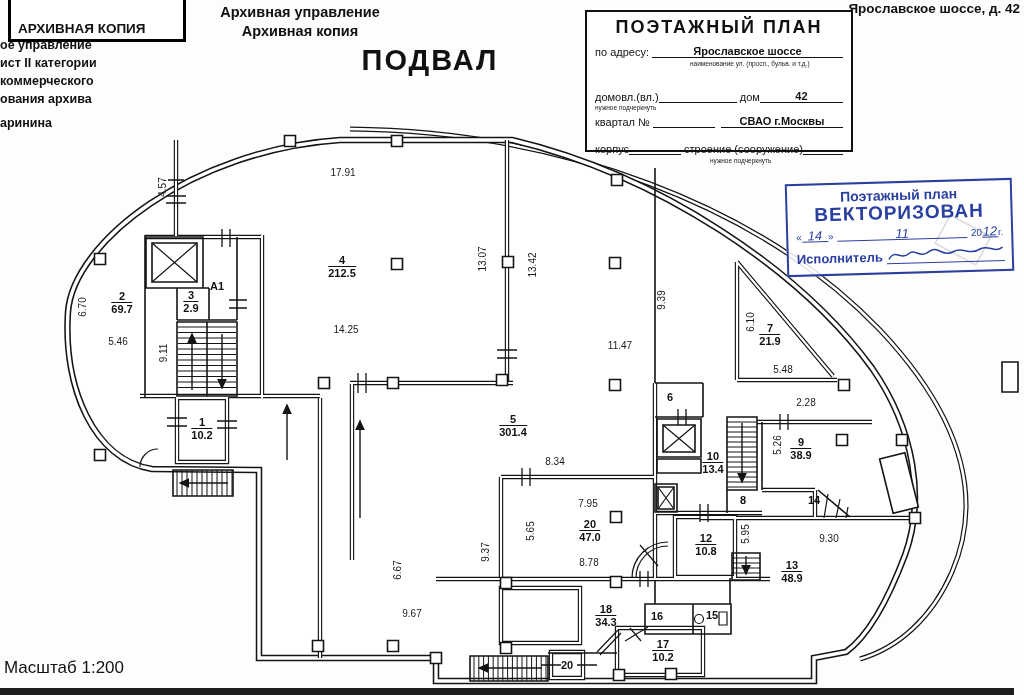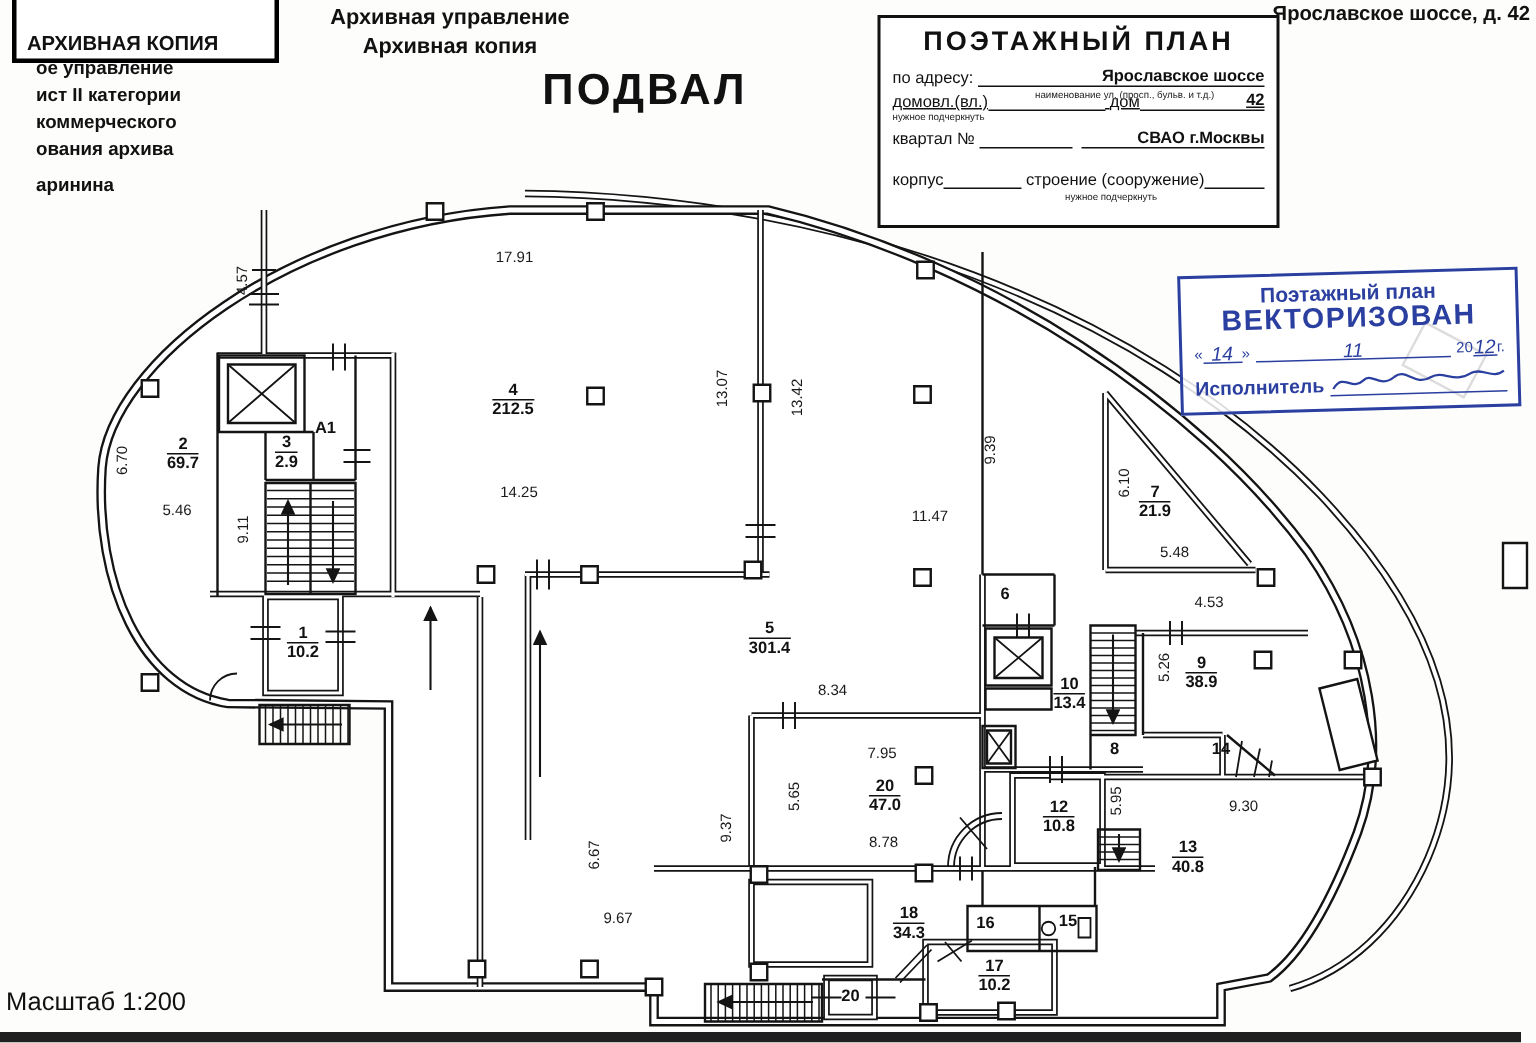--- a/index.html
+++ b/index.html
@@ -2,34 +2,34 @@
 <html><head>
 <meta charset="utf-8">
 <style>
   html,body{margin:0;padding:0;}
   body{width:1024px;height:695px;position:relative;background:#fdfdfc;overflow:hidden;
        font-family:"Liberation Sans",sans-serif;color:#111;}
   
   .arch-stamp{position:absolute;left:8px;top:-14px;width:158px;height:44px;border:3px solid #000;
       background:#fff;display:flex;align-items:flex-end;padding:3px 7px;font-weight:700;font-size:13.5px;white-space:nowrap;}
   .leftcol{position:absolute;left:0;top:36px;font-size:12.5px;font-weight:600;line-height:18px;}
-  .leftcol div{white-space:nowrap;margin-left:24px;}
+  .leftcol div{white-space:nowrap;}
   .leftcol .gap{margin-top:6px;}
   .org{position:absolute;left:170px;top:3px;width:260px;text-align:center;font-weight:700;font-size:14.5px;line-height:19px;}
   .podval{position:absolute;left:340px;top:44px;width:180px;text-align:center;font-size:29px;font-weight:700;letter-spacing:2px;}
   .addr{position:absolute;left:840px;top:1px;width:180px;text-align:right;font-weight:700;font-size:13.5px;}
   
   .fb{position:absolute;left:585px;top:10px;width:264px;height:138px;border:2px solid #111;background:#fff;font-size:11px;}
   .fb .t{ text-align:center;margin-top:5px;font-size:18px;font-weight:700;letter-spacing:2px;}
   .fb .row{position:relative;display:flex;align-items:flex-end;margin:0 8px;white-space:nowrap;}
   .fb .r1{margin-top:7px;}
-  .fb .r2{margin-top:3px;text-decoration:underline;}
+  .fb .r2{margin-top:32px;}
   .fb .r3{margin-top:15px;}
   .fb .r4{margin-top:12px;}
-  .ul{border-bottom:1.4px solid #111;text-align:right;font-weight:700;}
+  .ul{border-bottom:1.4px solid #111;text-align:center;font-weight:700;}
   .ul.e{font-weight:400;}
   .hint{position:absolute;font-size:6.5px;font-weight:400;color:#222;}
   
   .vstamp{position:absolute;left:786px;top:181px;width:227px;height:93px;border:2.5px solid #2a3f9f;
       color:#2a3f9f;background:rgba(255,255,255,.85);transform:rotate(-1.6deg);padding:4px 8px 0 8px;box-sizing:border-box;}
   .vstamp .l1{text-align:center;font-size:14px;font-weight:600;}
   .vstamp .l2{text-align:center;font-size:19px;font-weight:800;letter-spacing:1px;margin-top:-1px;}
   .vstamp .dr{display:flex;align-items:flex-end;font-size:10px;margin-top:4px;}
   .hw{font-style:italic;font-size:13px;line-height:11px;}
   .bul{border-bottom:1.2px solid #2a3f9f;text-align:center;}
@@ -277,21 +277,21 @@
     <div class="room" style="left: 713px; top: 463px;">
       <span class="n">10</span>
       <span class="a">13.4</span>
     </div>
     <div class="room" style="left: 706px; top: 545px;">
       <span class="n">12</span>
       <span class="a">10.8</span>
     </div>
     <div class="room" style="left: 792px; top: 572px;">
       <span class="n">13</span>
-      <span class="a">40.8</span>
+      <span class="a">48.9</span>
     </div>
     <div class="room" style="left: 814px; top: 500px;">14</div>
     <div class="room" style="left: 712px; top: 615px;">15</div>
     <div class="room" style="left: 657px; top: 616px;">16</div>
     <div class="room" style="left: 663px; top: 651px;">
       <span class="n">17</span>
       <span class="a">10.2</span>
     </div>
     <div class="room" style="left: 606px; top: 616px;">
       <span class="n">18</span>
@@ -303,21 +303,21 @@
     </div>
     <div class="room" style="left: 567px; top: 665px;">20</div>
     <div class="room" style="left: 217px; top: 286px;">А1</div>
     <div class="dim rot" style="left: 162px; top: 187px;">4.57</div>
     <div class="dim" style="left: 343px; top: 172px;">17.91</div>
     <div class="dim rot" style="left: 482px; top: 259px;">13.07</div>
     <div class="dim rot" style="left: 532px; top: 265px;">13.42</div>
     <div class="dim rot" style="left: 661px; top: 300px;">9.39</div>
     <div class="dim rot" style="left: 750px; top: 322px;">6.10</div>
     <div class="dim" style="left: 783px; top: 369px;">5.48</div>
-    <div class="dim" style="left: 806px; top: 402px;">4.53</div>
+    <div class="dim" style="left: 806px; top: 402px;">2.28</div>
     <div class="dim rot" style="left: 777px; top: 445px;">5.26</div>
     <div class="dim rot" style="left: 82px; top: 307px;">6.70</div>
     <div class="dim" style="left: 118px; top: 341px;">5.46</div>
     <div class="dim rot" style="left: 163px; top: 353px;">9.11</div>
     <div class="dim" style="left: 346px; top: 329px;">14.25</div>
     <div class="dim" style="left: 620px; top: 345px;">11.47</div>
     <div class="dim" style="left: 555px; top: 461px;">8.34</div>
     <div class="dim" style="left: 588px; top: 482px; margin-top: 21px;">7.95</div>
     <div class="dim rot" style="left: 530px; top: 531px;">5.65</div>
     <div class="dim" style="left: 589px; top: 562px;">8.78</div>

